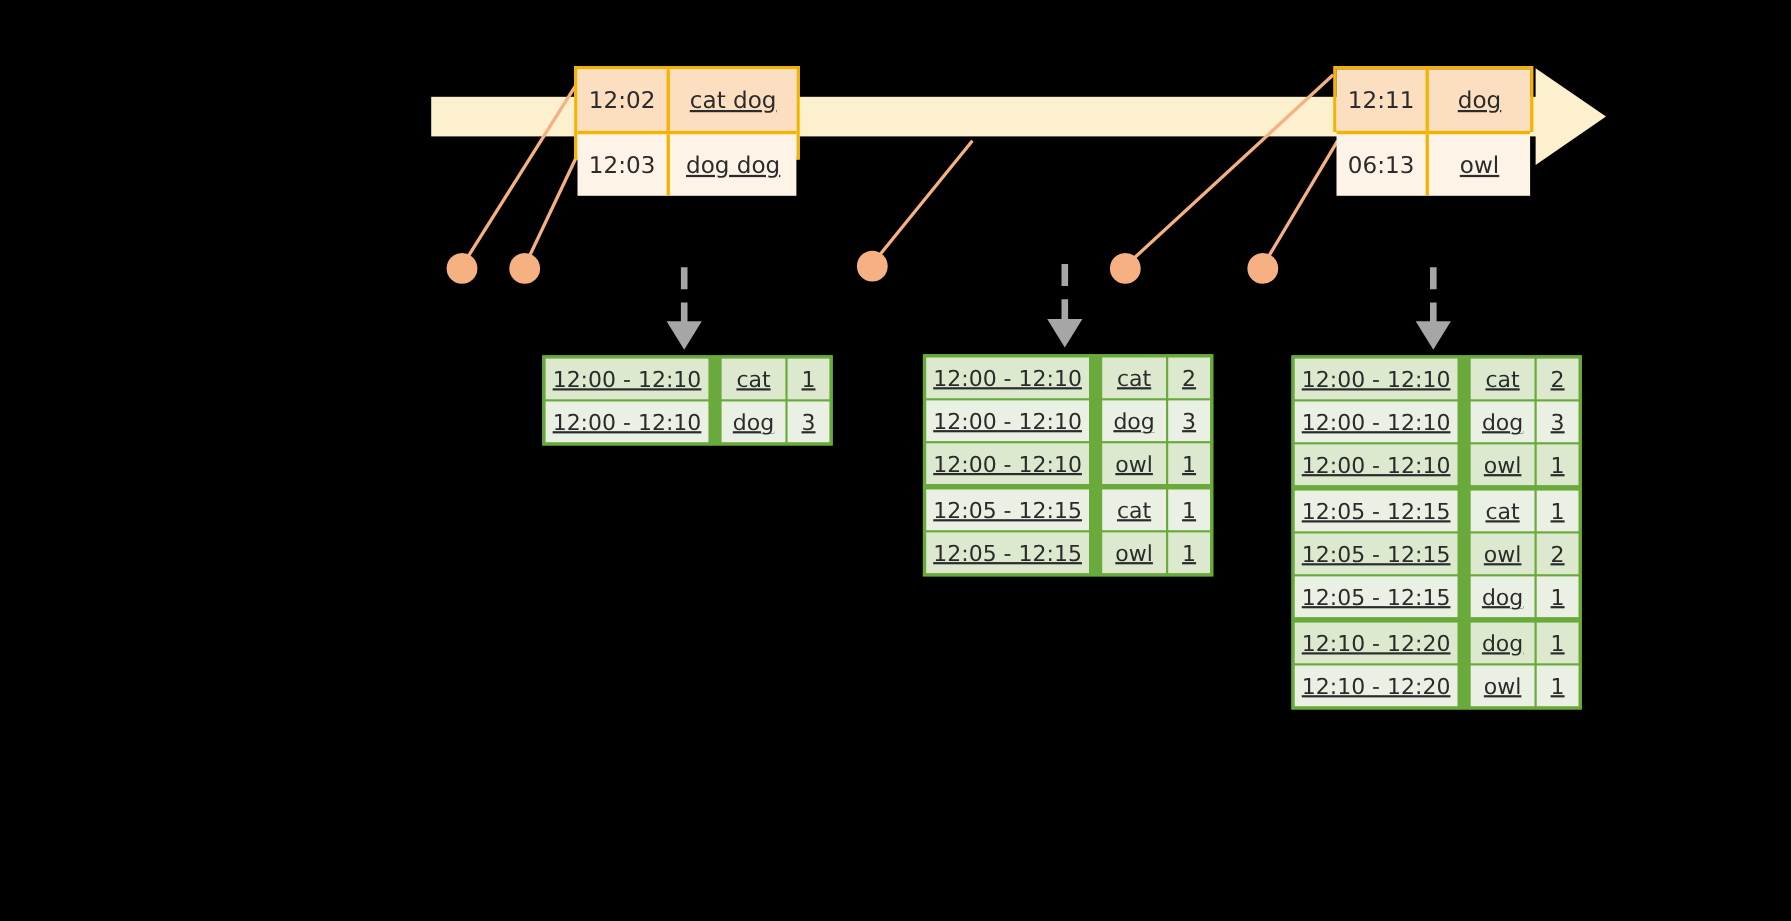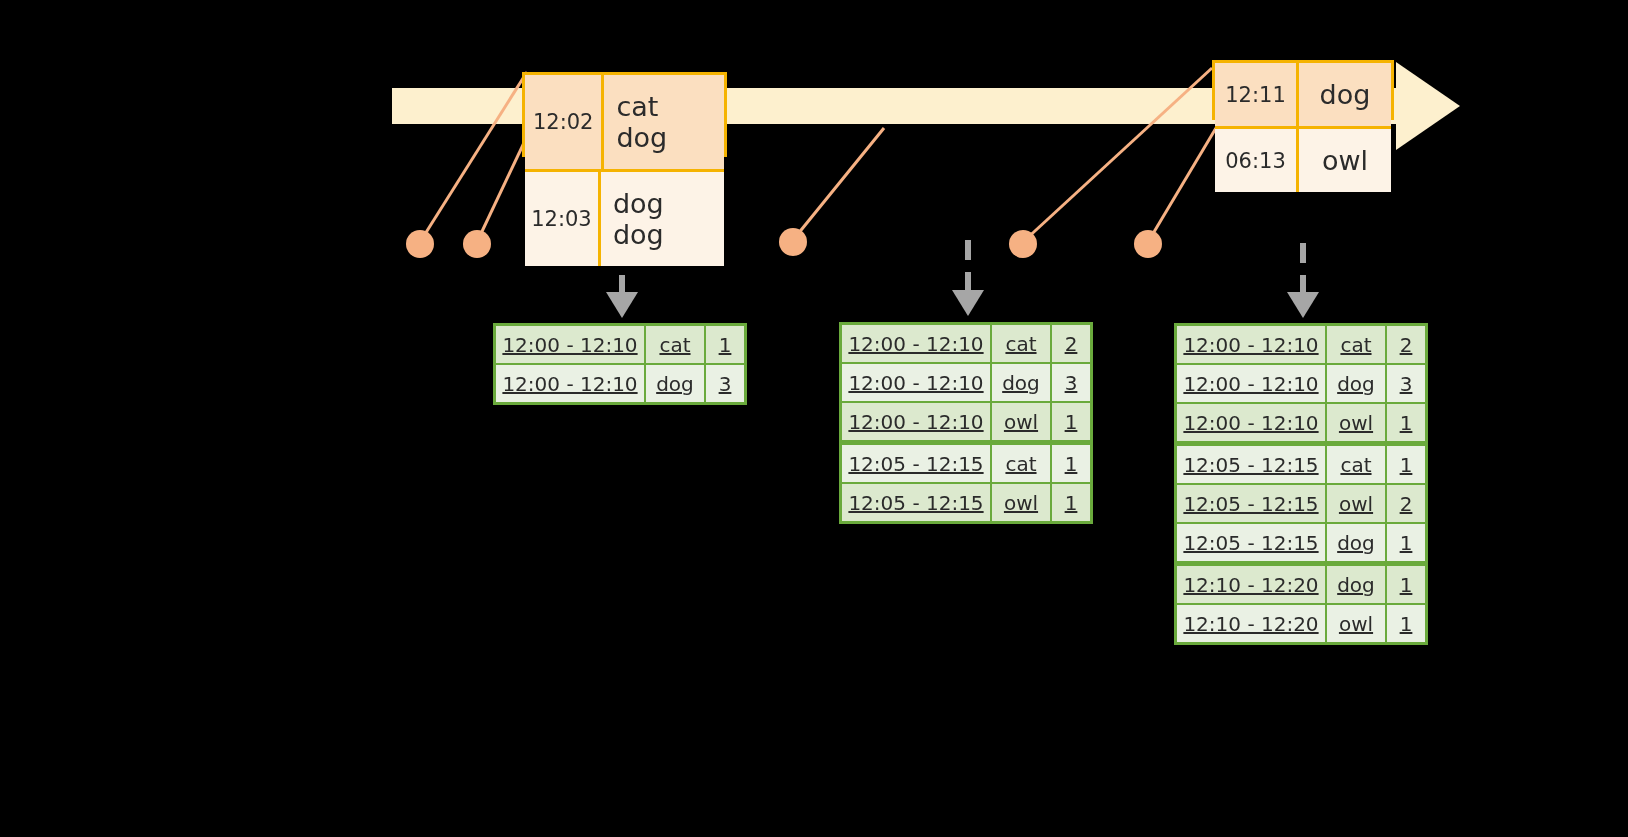--- a/index.html
+++ b/index.html
@@ -50,24 +50,25 @@
     font-size: 21px;
     color: #2b2b2b;
     border-right: 3px solid #f5b301;
     box-sizing: border-box;
   }
   .ev-words {
     flex: 1 1 auto;
     display: flex;
     align-items: center;
     justify-content: center;
-    font-size: 27px;
+    font-size: 21px;
     color: #2b2b2b;
     box-sizing: border-box;
     padding: 16px 12px;
+    text-decoration: underline;
   }
   
   .result-table {
     position: absolute;
     border: 3px solid #6aaa3c;
     box-sizing: border-box;
     background: #6aaa3c;
     display: flex;
     flex-direction: column;
   }
@@ -86,21 +87,21 @@
     align-items: center;
     justify-content: center;
     font-size: 20px;
     color: #2b2b2b;
     box-sizing: border-box;
     text-decoration: underline;
   }
   .res-row.shade-a .res-cell { background: #dce9ce; }
   .res-row.shade-b .res-cell { background: #eaf1e4; }
   .res-window { width: 150px; }
-  .res-key    { width: 58px; margin-left: 2px; }
+  .res-key    { width: 58px; margin-left: 12px; }
   .res-count  { width: 38px; margin-left: 2px; }
   .t1 .res-window { width: 148px; }
   .t1 .res-key    { width: 58px; }
   .t1 .res-count  { width: 38px; }
   .t2 .res-window { width: 148px; }
   .t2 .res-key    { width: 58px; }
   .t2 .res-count  { width: 38px; }
   .t3 .res-window { width: 148px; }
   .t3 .res-key    { width: 58px; }
   .t3 .res-count  { width: 38px; }
@@ -138,21 +139,21 @@
       <line x1="968" y1="240" x2="968" y2="294"></line>
       <line x1="1303" y1="243" x2="1303" y2="296"></line>
     </g>
     <g fill="#a6a6a6">
       <polygon points="606,292 638,292 622,318"></polygon>
       <polygon points="952,290 984,290 968,316"></polygon>
       <polygon points="1287,292 1319,292 1303,318"></polygon>
     </g>
   </svg>
 
-  <div class="event-box" style="left:522px; top:72px; width:205px; height:85px;">
+  <div class="event-box" style="left:522px; top:60px; width:205px; height:85px;">
     <div class="event-row shade-a">
       <div class="ev-time">12:02</div>
       <div class="ev-words">cat dog</div>
     </div>
     <div class="event-row shade-b">
       <div class="ev-time">12:03</div>
       <div class="ev-words">dog dog</div>
     </div>
   </div>
 

